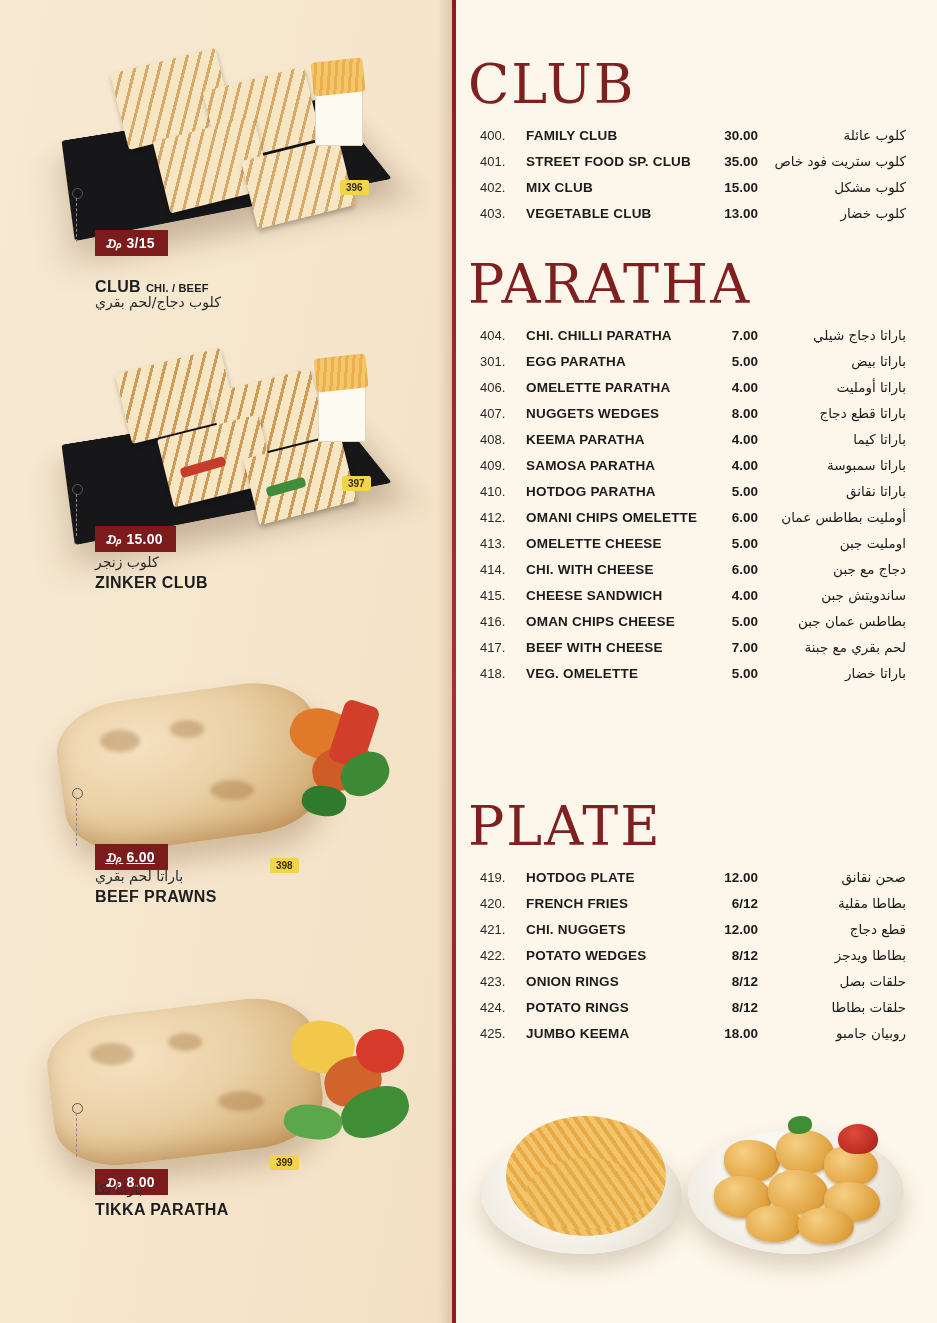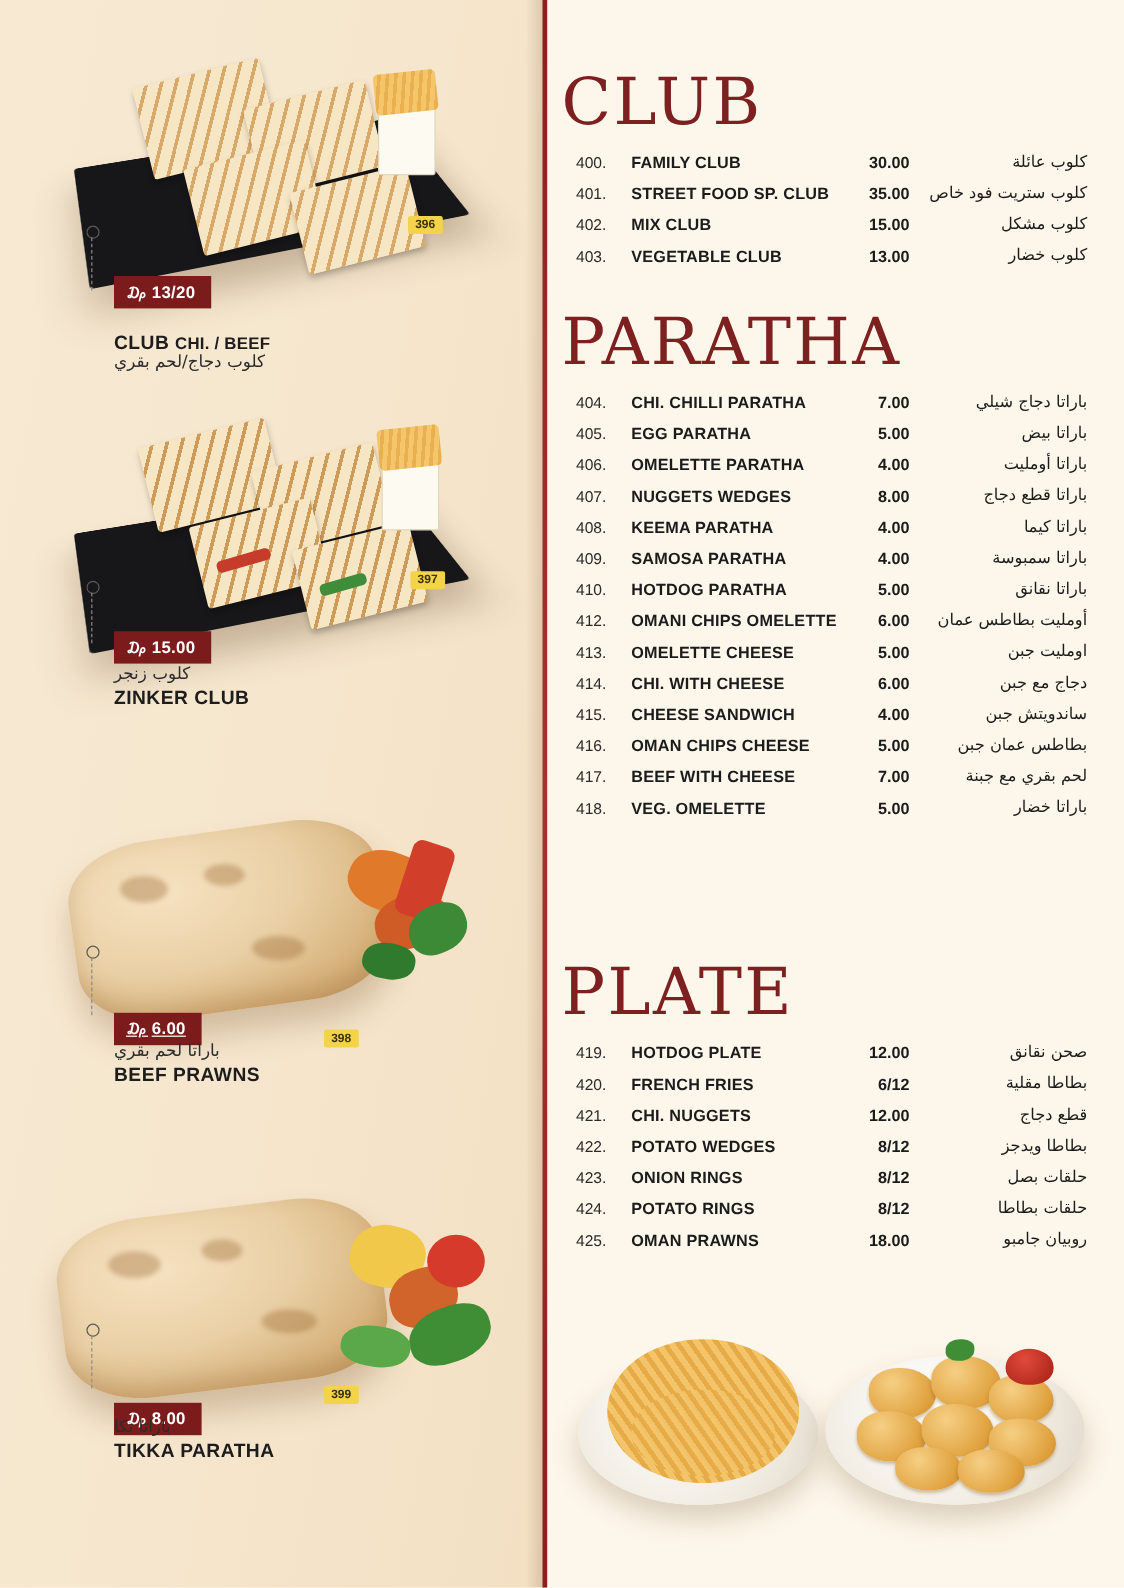--- a/index.html
+++ b/index.html
@@ -96,21 +96,21 @@
   }
   .name-en {
     position: absolute;
     font-size: 16px;
     font-weight: bold;
     color: #1d1d1d;
     letter-spacing: .4px;
     white-space: nowrap;
   }
   .name-en .small {
-    font-size: 14px;
+    font-size: 11px;
     font-weight: bold;
     letter-spacing: .2px;
   }
   .num-badge {
     position: absolute;
     background: #f3d34a;
     color: #3a3100;
     font-size: 10px;
     font-weight: bold;
     padding: 2px 6px;
@@ -260,21 +260,21 @@
         <div class="sandwich" style="left:150px;top:42px;width:104px;height:74px;transform:rotate(-14deg);background:repeating-linear-gradient(118deg,#f7e6c4 0 9px,#d9a96a 9px 12px);"></div>
         <div class="sandwich" style="left:100px;top:92px;width:104px;height:74px;transform:rotate(-14deg);background:repeating-linear-gradient(118deg,#f7e6c4 0 9px,#d9a96a 9px 12px);"></div>
         <div class="sandwich" style="left:188px;top:112px;width:100px;height:70px;transform:rotate(-14deg);background:repeating-linear-gradient(118deg,#f7e6c4 0 9px,#d9a96a 9px 12px);"></div>
         <div class="fries-box" style="left:255px;top:52px;"></div>
         <div class="fries-top" style="left:252px;top:24px;"></div>
       </div>
       <div class="num-badge" style="left:340px;top:180px;">396</div>
       <div class="tag-dot" style="top:188px;"></div>
       <div class="tag-stem" style="top:198px;height:44px;"></div>
       <div class="price-badge" style="left:95px;top:230px;">
-        <span class="riyal">₯</span><span>13/20</span>
+        <span class="riyal">₯</span><span>3/15</span>
       </div>
       <div class="name-ar" style="left:95px;top:258px;margin-top:36px;">كلوب دجاج/لحم بقري</div>
       <div class="name-en" style="left:95px;top:278px;">
         <span>CLUB</span>
         <span class="small">CHI. / BEEF</span>
       </div>
     </div>
 
     <div class="product" style="left:0;top:300px;width:452px;height:300px;">
       <div class="photo" style="left:60px;top:40px;width:340px;height:180px;">
@@ -390,21 +390,21 @@
       <div class="section-title">PARATHA</div>
       <table class="menu-table">
         <tbody>
           <tr>
             <td class="col-num">404.</td>
             <td class="col-en">CHI. CHILLI PARATHA</td>
             <td class="col-price">7.00</td>
             <td class="col-ar">باراتا دجاج شيلي</td>
           </tr>
           <tr>
-            <td class="col-num">405.</td>
+            <td class="col-num">301.</td>
             <td class="col-en">EGG PARATHA</td>
             <td class="col-price">5.00</td>
             <td class="col-ar">باراتا بيض</td>
           </tr>
           <tr>
             <td class="col-num">406.</td>
             <td class="col-en">OMELETTE PARATHA</td>
             <td class="col-price">4.00</td>
             <td class="col-ar">باراتا أوملیت</td>
           </tr>
@@ -513,21 +513,21 @@
             <td class="col-ar">حلقات بصل</td>
           </tr>
           <tr>
             <td class="col-num">424.</td>
             <td class="col-en">POTATO RINGS</td>
             <td class="col-price">8/12</td>
             <td class="col-ar">حلقات بطاطا</td>
           </tr>
           <tr>
             <td class="col-num">425.</td>
-            <td class="col-en">OMAN PRAWNS</td>
+            <td class="col-en">JUMBO KEEMA</td>
             <td class="col-price">18.00</td>
             <td class="col-ar">روبيان جامبو</td>
           </tr>
         </tbody>
       </table>
     </div>
 
     <div class="photo" style="left:20px;top:1108px;width:220px;height:160px;">
       <div class="plate-photo" style="left:10px;top:28px;width:200px;height:118px;"></div>
       <div class="fries-pile" style="left:34px;top:8px;width:160px;height:120px;"></div>

